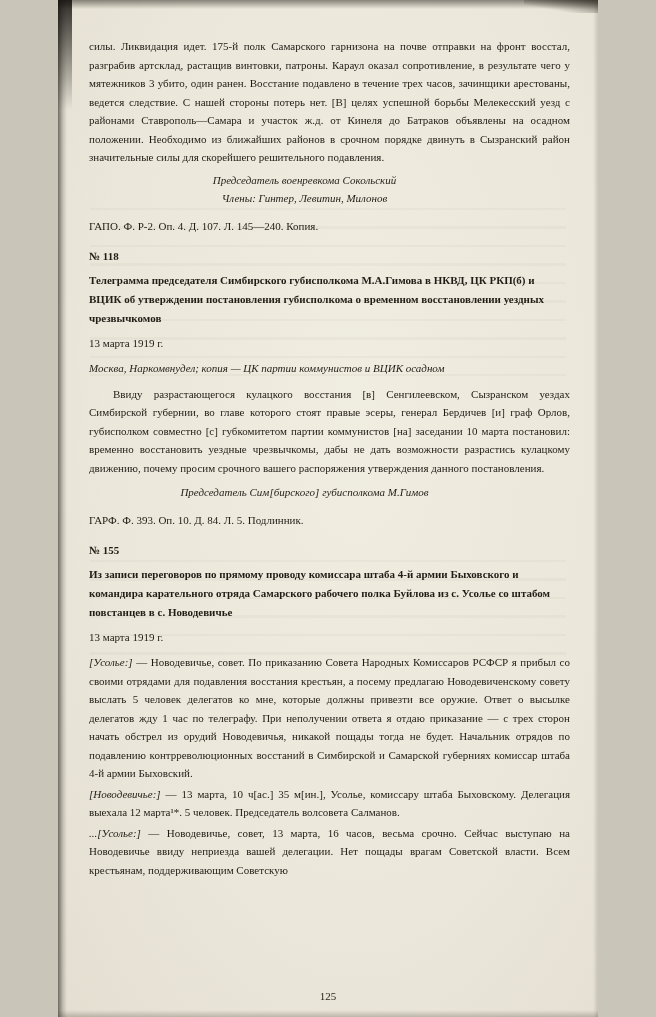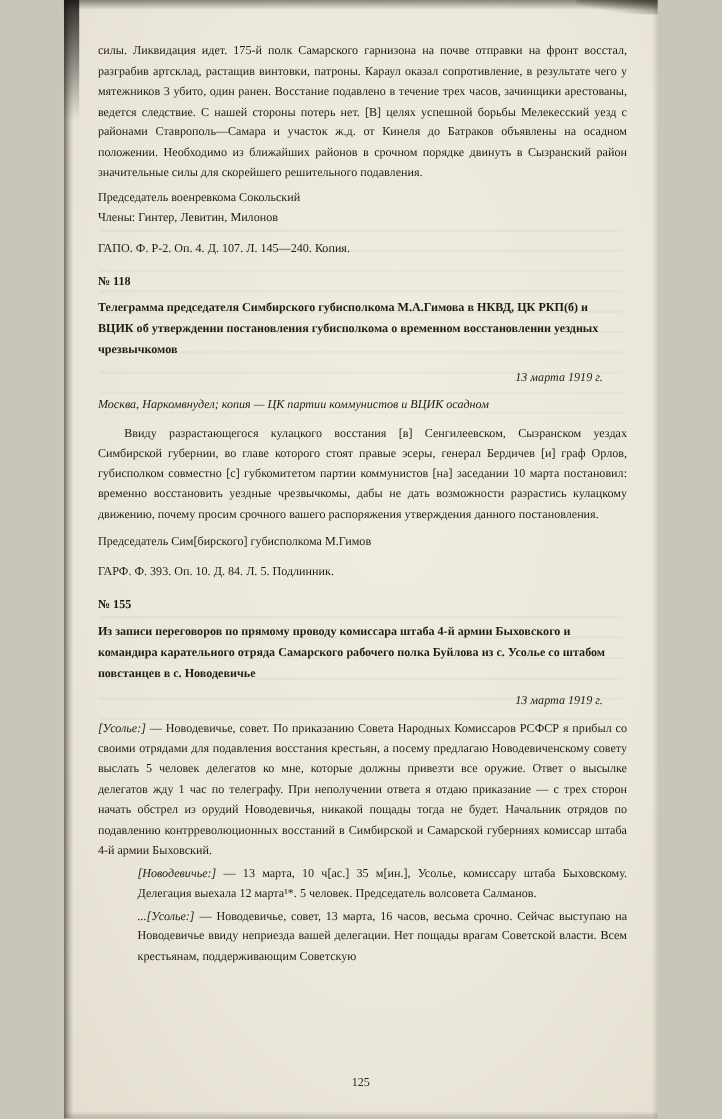--- a/index.html
+++ b/index.html
@@ -13,32 +13,32 @@
     color: #211d16;
     font-family: "Liberation Serif", "DejaVu Serif", serif;
     font-size: 11px;
     line-height: 18.5px;
   }
   .content { position: absolute; inset: 0; padding: 37px 28px 0 31px; }
   p, h2 { margin: 0; font-size: inherit; }
   .para { text-align: justify; }
   .indent { text-indent: 24px; }
   .lead { font-style: italic; }
-  .sig-block { text-align: left; padding-right: 50px; margin-top: 4px; }
+  .sig-block { text-align: center; font-style: italic; padding-right: 50px; margin-top: 4px; }
   .archive { margin-top: 9px; }
   .doc-number { margin-top: 12px; font-weight: bold; }
   .doc-title { margin-top: 5px; font-weight: bold; line-height: 19px; }
   .title-118 { max-width: 478px; }
   .title-119 { max-width: 602px; }
-  .doc-date { text-align: right; font-style: italic; margin-top: 6px; padding-right: 22px; }
+  .doc-date { margin-top: 6px; padding-right: 22px; }
   .addressee { font-style: italic; margin-top: 7px; }
   .mt7 { margin-top: 7px; }
   .mt6 { margin-top: 6px; }
-  .mt2 { margin-top: 2px; margin-left: 36px; }
-  .page-number { position: absolute; left: 0; right: 0; bottom: 24px; text-align: center; color: #2a261e; }
+  .mt2 { margin-top: 2px; }
+  .page-number { position: absolute; left: 0; right: 0; bottom: 12px; text-align: center; color: #2a261e; }
 
   
   .edge { position: absolute; pointer-events: none; }
   .edge-top { top: 0; left: 0; right: 0; height: 9px;
     background: linear-gradient(180deg, rgba(52,48,40,.55), rgba(52,48,40,0)); }
   .edge-left { top: 0; left: 0; bottom: 0; width: 9px;
     background: linear-gradient(90deg, rgba(35,31,25,.6), rgba(35,31,25,.18) 55%, rgba(35,31,25,0)); }
   .corner-tl { position: absolute; top: 0; left: 0; width: 14px; height: 110px; pointer-events: none;
     background: linear-gradient(180deg, rgba(15,13,10,.85), rgba(15,13,10,0)); }
   .corner-tr { position: absolute; top: 0; right: 0; width: 74px; height: 13px; pointer-events: none;

